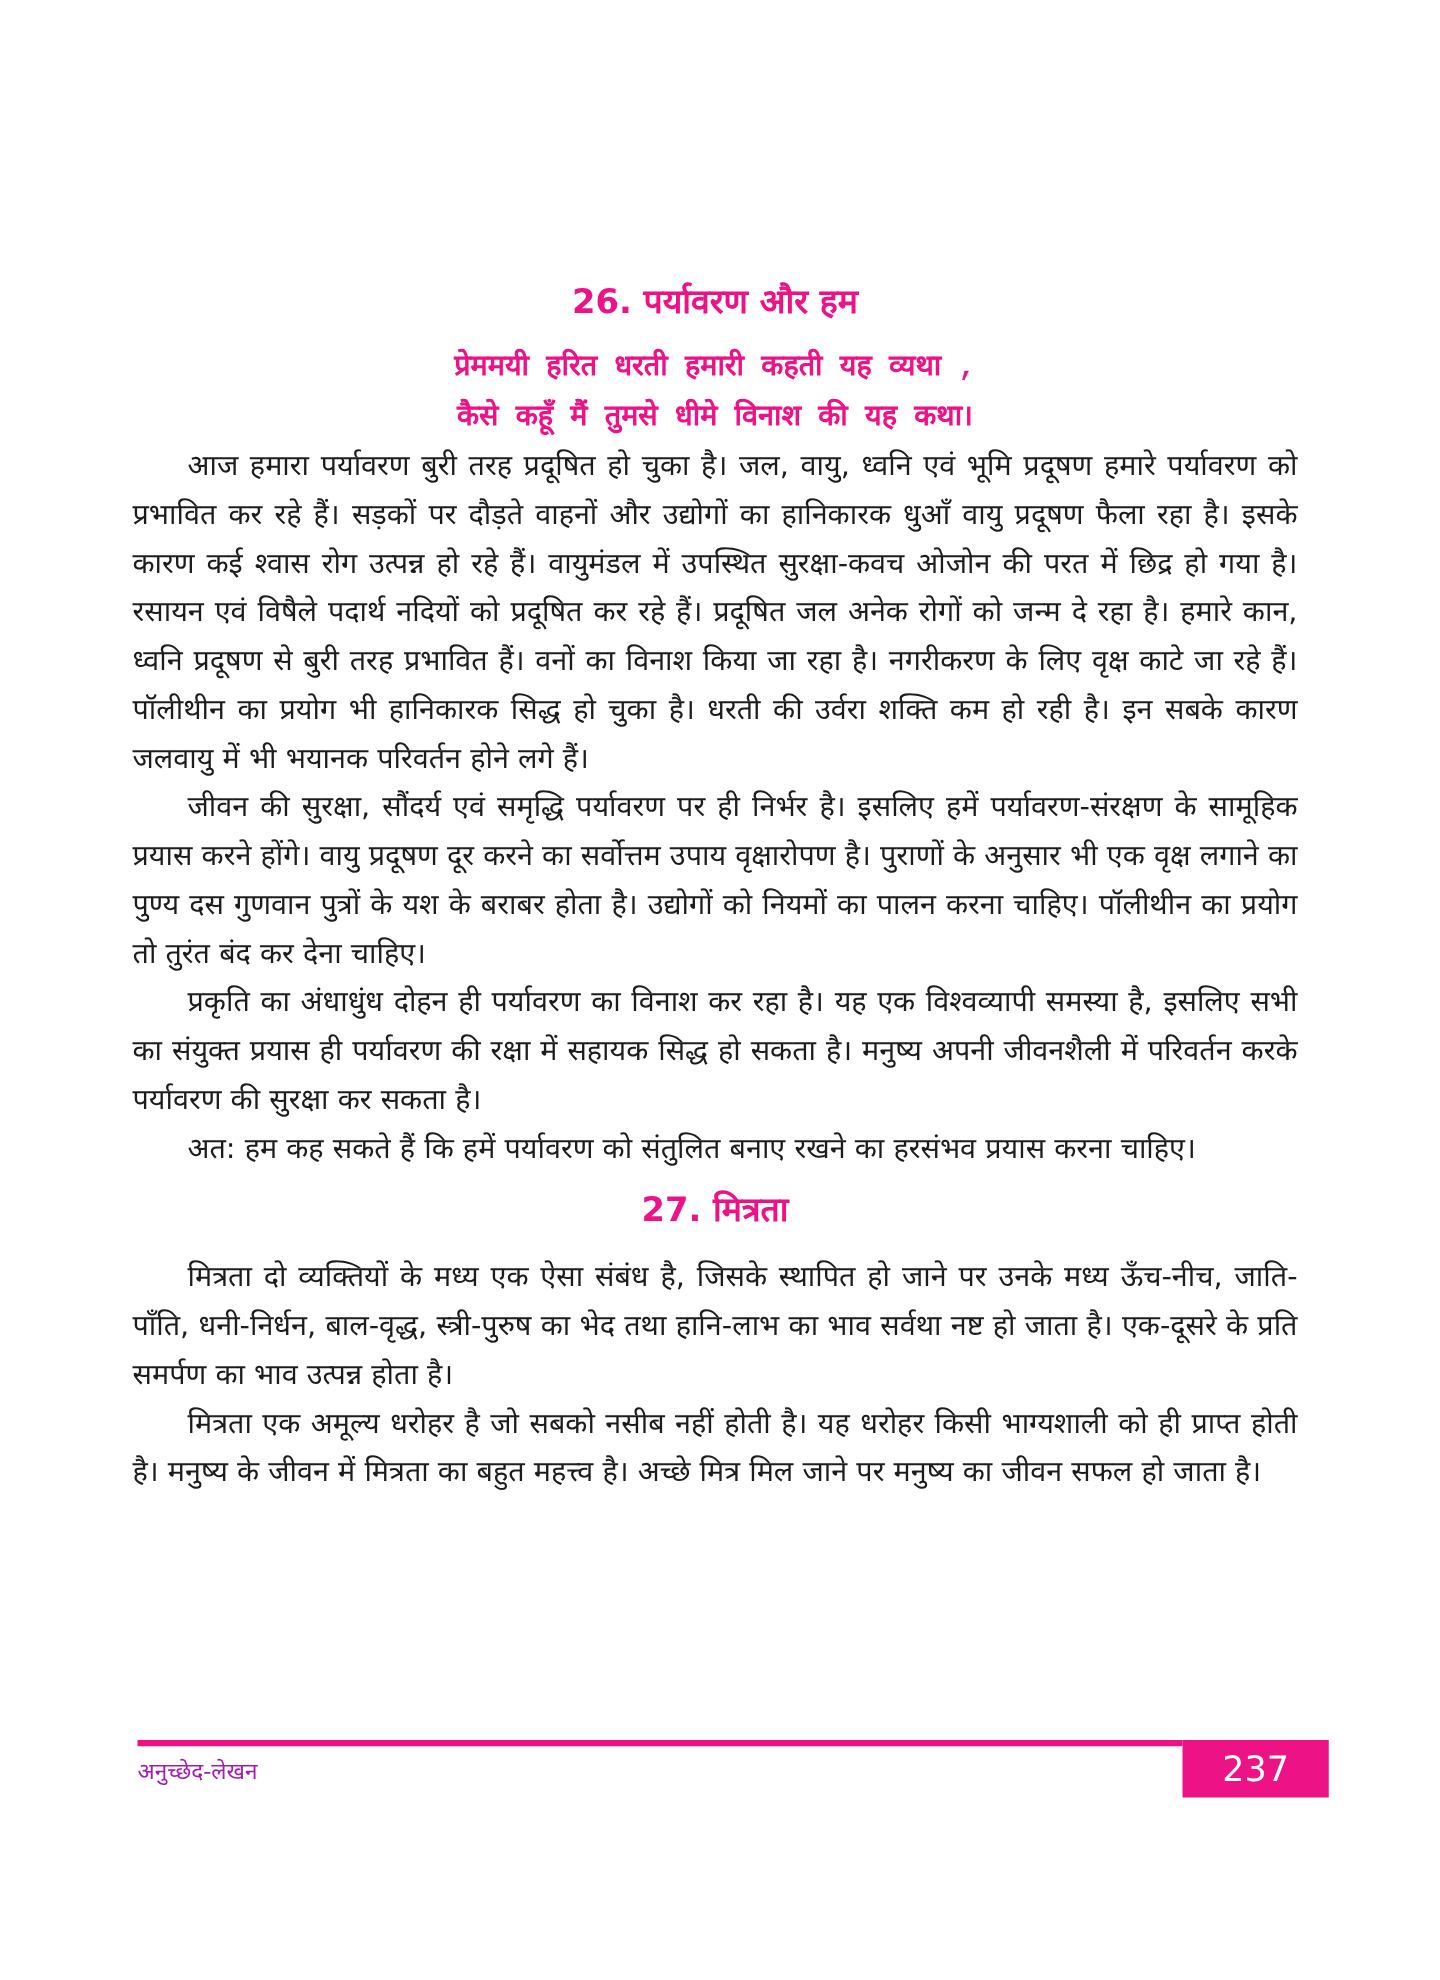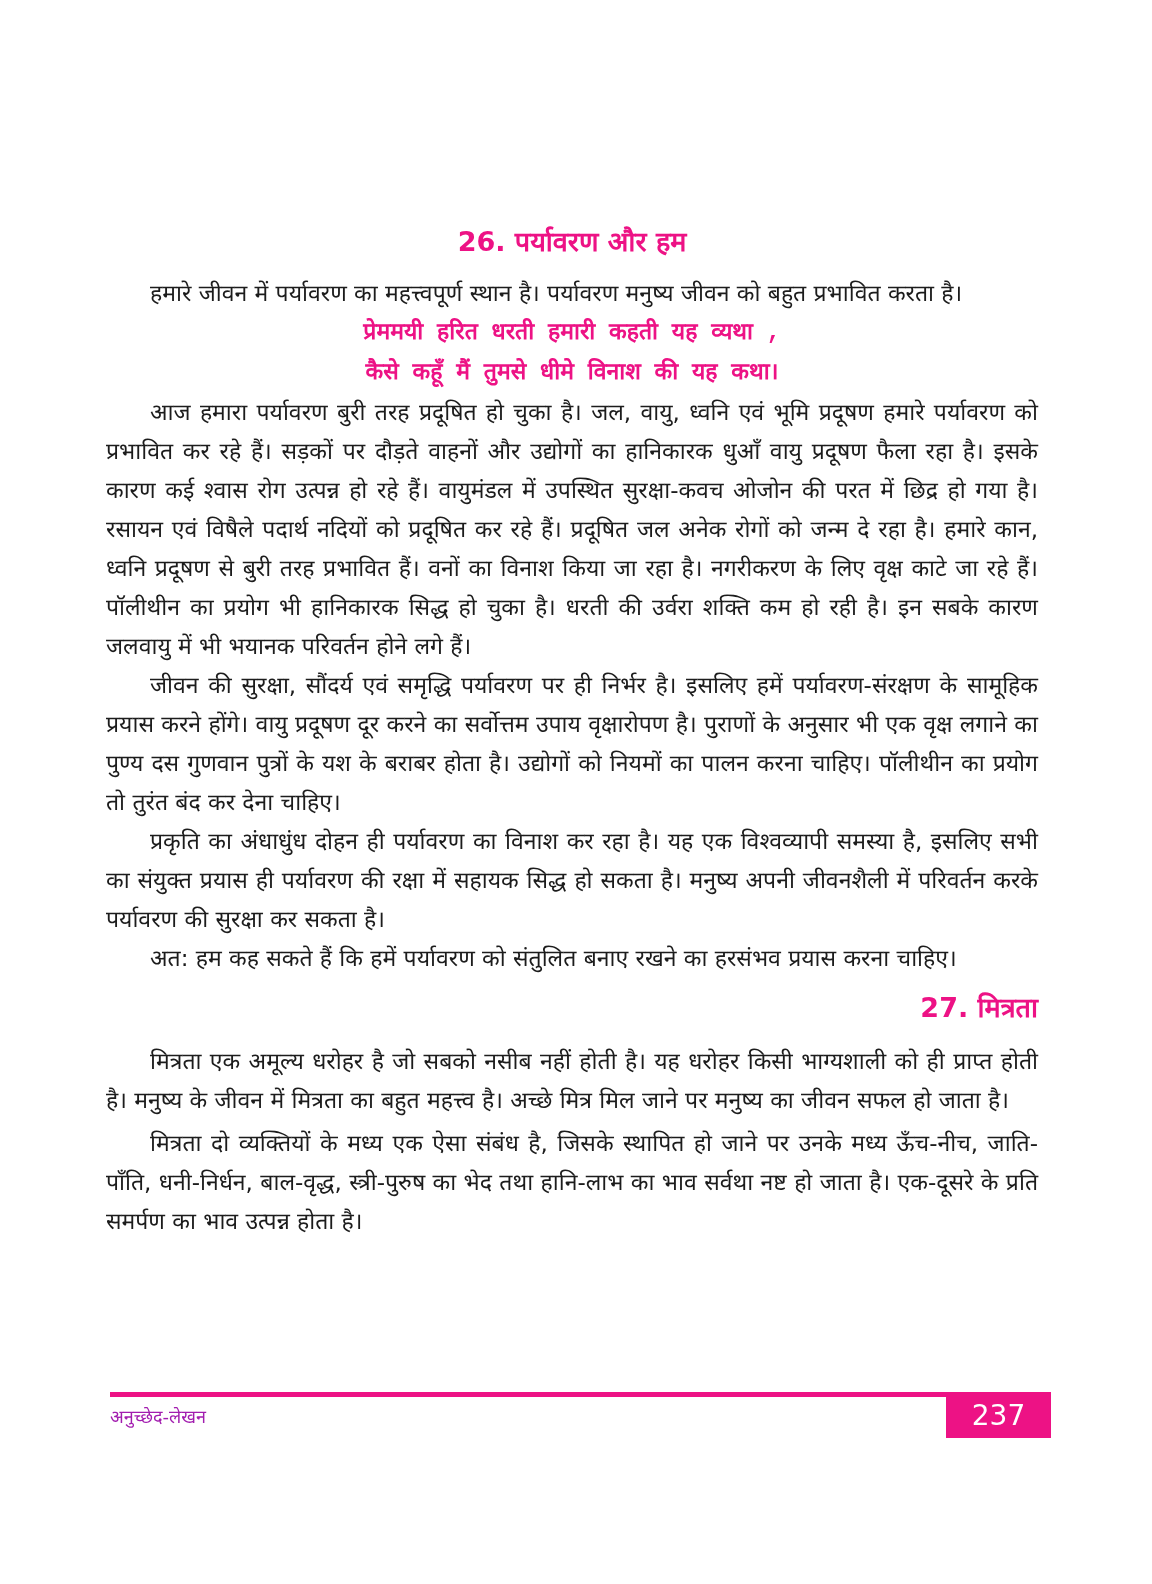--- a/index.html
+++ b/index.html
@@ -18,21 +18,21 @@
     width:932px;
   }
   .section-title {
     margin:0 0 14px 0;
     text-align:center;
     color:var(--accent);
     font-size:27px;
     font-weight:bold;
     line-height:36px;
   }
-  .section-title.second { margin-top:12px; margin-bottom:16px;text-align:right; }
+  .section-title.second { margin-top:12px; margin-bottom:16px; }
   .para {
     margin:0;
     font-size:23px;
     line-height:39px;
     color:var(--text);
     text-align:justify;
     text-indent:44px;
   }
   .para.gap-after { margin-bottom:4px; }
   .verse { margin:0; }
@@ -53,54 +53,53 @@
   }
   .footer-label {
     position:absolute;
     left:110px; top:1404px;
     font-size:18px;
     color:#a21caf;
   }
   .page-badge {
     position:absolute;
     left:946px; top:1392px;
-    width:105px; height:46px;
+    width:117px; height:46px;
     background:var(--accent);
     color:#ffffff;
     font-size:28px;
     display:flex;
     align-items:center;
     justify-content:center;
   }
 </style>
 </head>
 <body>
 
 <div class="page">
 
   <main class="content">
 
     <h2 class="section-title">26. पर्यावरण और हम</h2>
 
-    <p class="para">हमारे जीवन में पर्यावरण का महत्त्वपूर्ण स्थान है। पर्यावरण मनुष्य जीवन को बहुत प्रभावित करता है।</p>
 
     <div class="verse">
       <p>प्रेममयी हरित धरती हमारी कहती यह व्यथा ,</p>
       <p>कैसे कहूँ मैं तुमसे धीमे विनाश की यह कथा।</p>
     </div>
 
     <p class="para">आज हमारा पर्यावरण बुरी तरह प्रदूषित हो चुका है। जल, वायु, ध्वनि एवं भूमि प्रदूषण हमारे पर्यावरण को प्रभावित कर रहे हैं। सड़कों पर दौड़ते वाहनों और उद्योगों का हानिकारक धुआँ वायु प्रदूषण फैला रहा है। इसके कारण कई श्वास रोग उत्पन्न हो रहे हैं। वायुमंडल में उपस्थित सुरक्षा-कवच ओजोन की परत में छिद्र हो गया है। रसायन एवं विषैले पदार्थ नदियों को प्रदूषित कर रहे हैं। प्रदूषित जल अनेक रोगों को जन्म दे रहा है। हमारे कान, ध्वनि प्रदूषण से बुरी तरह प्रभावित हैं। वनों का विनाश किया जा रहा है। नगरीकरण के लिए वृक्ष काटे जा रहे हैं। पॉलीथीन का प्रयोग भी हानिकारक सिद्ध हो चुका है। धरती की उर्वरा शक्ति कम हो रही है। इन सबके कारण जलवायु में भी भयानक परिवर्तन होने लगे हैं।</p>
     <p class="para">जीवन की सुरक्षा, सौंदर्य एवं समृद्धि पर्यावरण पर ही निर्भर है। इसलिए हमें पर्यावरण-संरक्षण के सामूहिक प्रयास करने होंगे। वायु प्रदूषण दूर करने का सर्वोत्तम उपाय वृक्षारोपण है। पुराणों के अनुसार भी एक वृक्ष लगाने का पुण्य दस गुणवान पुत्रों के यश के बराबर होता है। उद्योगों को नियमों का पालन करना चाहिए। पॉलीथीन का प्रयोग तो तुरंत बंद कर देना चाहिए।</p>
     <p class="para">प्रकृति का अंधाधुंध दोहन ही पर्यावरण का विनाश कर रहा है। यह एक विश्वव्यापी समस्या है, इसलिए सभी का संयुक्त प्रयास ही पर्यावरण की रक्षा में सहायक सिद्ध हो सकता है। मनुष्य अपनी जीवनशैली में परिवर्तन करके पर्यावरण की सुरक्षा कर सकता है।</p>
     <p class="para">अत: हम कह सकते हैं कि हमें पर्यावरण को संतुलित बनाए रखने का हरसंभव प्रयास करना चाहिए।</p>
 
     <h2 class="section-title second">27. मित्रता</h2>
 
+    <p class="para">मित्रता दो व्यक्तियों के मध्य एक ऐसा संबंध है, जिसके स्थापित हो जाने पर उनके मध्य ऊँच-नीच, जाति-पाँति, धनी-निर्धन, बाल-वृद्ध, स्त्री-पुरुष का भेद तथा हानि-लाभ का भाव सर्वथा नष्ट हो जाता है। एक-दूसरे के प्रति समर्पण का भाव उत्पन्न होता है।</p>
     <p class="para gap-after">मित्रता एक अमूल्य धरोहर है जो सबको नसीब नहीं होती है। यह धरोहर किसी भाग्यशाली को ही प्राप्त होती है। मनुष्य के जीवन में मित्रता का बहुत महत्त्व है। अच्छे मित्र मिल जाने पर मनुष्य का जीवन सफल हो जाता है।</p>
-    <p class="para">मित्रता दो व्यक्तियों के मध्य एक ऐसा संबंध है, जिसके स्थापित हो जाने पर उनके मध्य ऊँच-नीच, जाति-पाँति, धनी-निर्धन, बाल-वृद्ध, स्त्री-पुरुष का भेद तथा हानि-लाभ का भाव सर्वथा नष्ट हो जाता है। एक-दूसरे के प्रति समर्पण का भाव उत्पन्न होता है।</p>
 
   </main>
 
   <footer>
     <div class="footer-rule"></div>
     <span class="footer-label">अनुच्छेद-लेखन</span>
     <div class="page-badge">237</div>
   </footer>
 
 </div>

